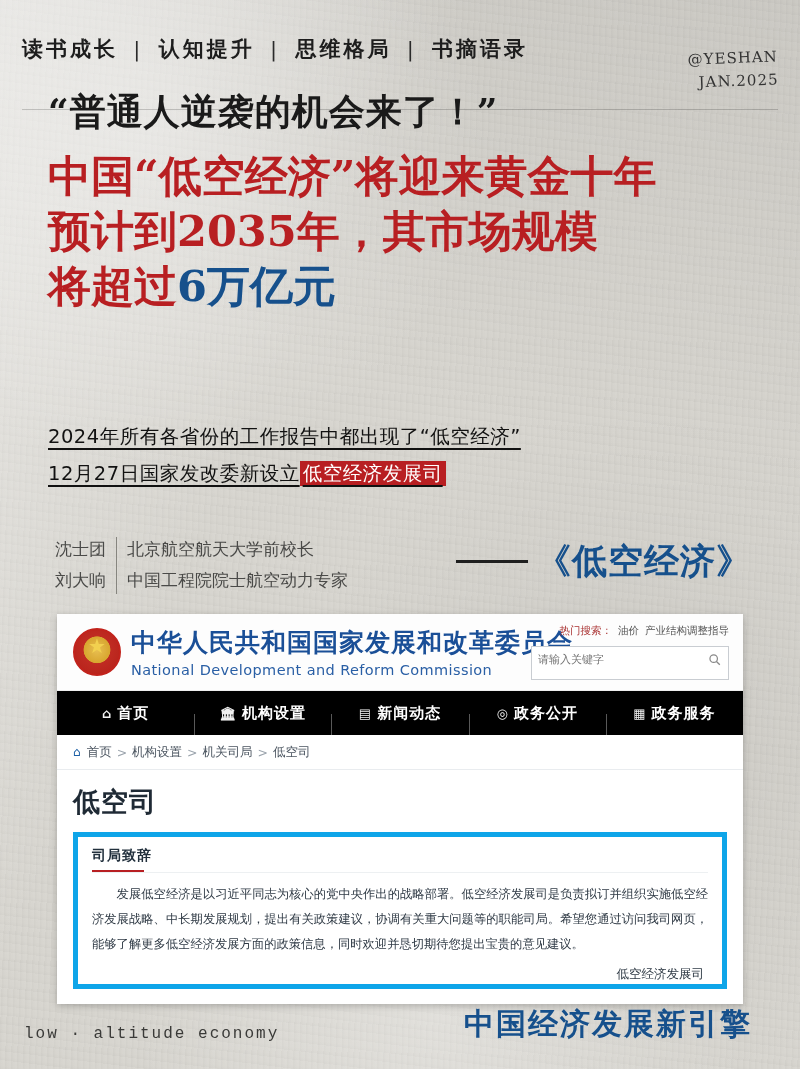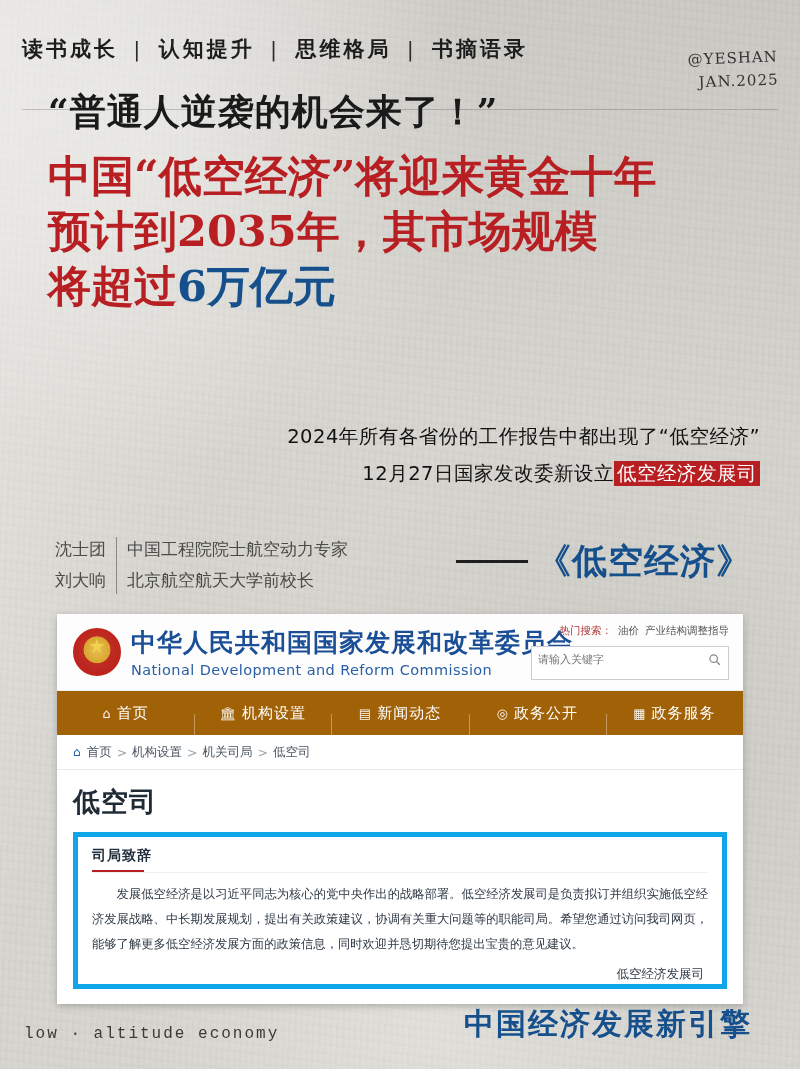--- a/index.html
+++ b/index.html
@@ -115,23 +115,23 @@
   }
   .sub-line {
     font-family: "DejaVu Sans", sans-serif;
     font-size: 19.5px;
     color: #111;
     letter-spacing: 0.5px;
     line-height: 1.9;
     white-space: nowrap;
   }
   .sub-line.underlined {
+    text-decoration: underline;
     text-underline-offset: 5px;
     text-decoration-thickness: 1.5px;
-    text-align: right;
   }
   .hl-red {
     background: #b81f22;
     color: #fff;
     padding: 1px 3px;
   }
 
   
   .attrib {
     position: absolute;
@@ -281,23 +281,24 @@
     right: 0; top: 0;
     width: 28px; height: 24px;
     display: flex; align-items: center; justify-content: center;
     color: #888;
     font-size: 12px;
     cursor: pointer;
   }
 
   .nav {
     height: 44px;
-    background: #a16207;
+    background: #000000;
     display: flex;
     align-items: center;
+    font-weight: bold;
   }
   .nav-item {
     flex: 1;
     text-align: center;
     color: #fff;
     font-family: "DejaVu Sans", sans-serif;
     font-size: 15px;
     letter-spacing: 1px;
     position: relative;
     white-space: nowrap;
@@ -439,22 +440,22 @@
     </div>
   </div>
 
   <div class="attrib">
     <div class="attrib-names">
       <div>沈士团</div>
       <div>刘大响</div>
     </div>
     <div class="attrib-div"></div>
     <div class="attrib-roles">
+      <div>北京航空航天大学前校长</div>
       <div>中国工程院院士航空动力专家</div>
-      <div>北京航空航天大学前校长</div>
     </div>
   </div>
 
   <div class="book-cite">
     <div class="dash"></div>
     <div class="book-title">《低空经济》</div>
   </div>
 
   <div class="shot">
 

